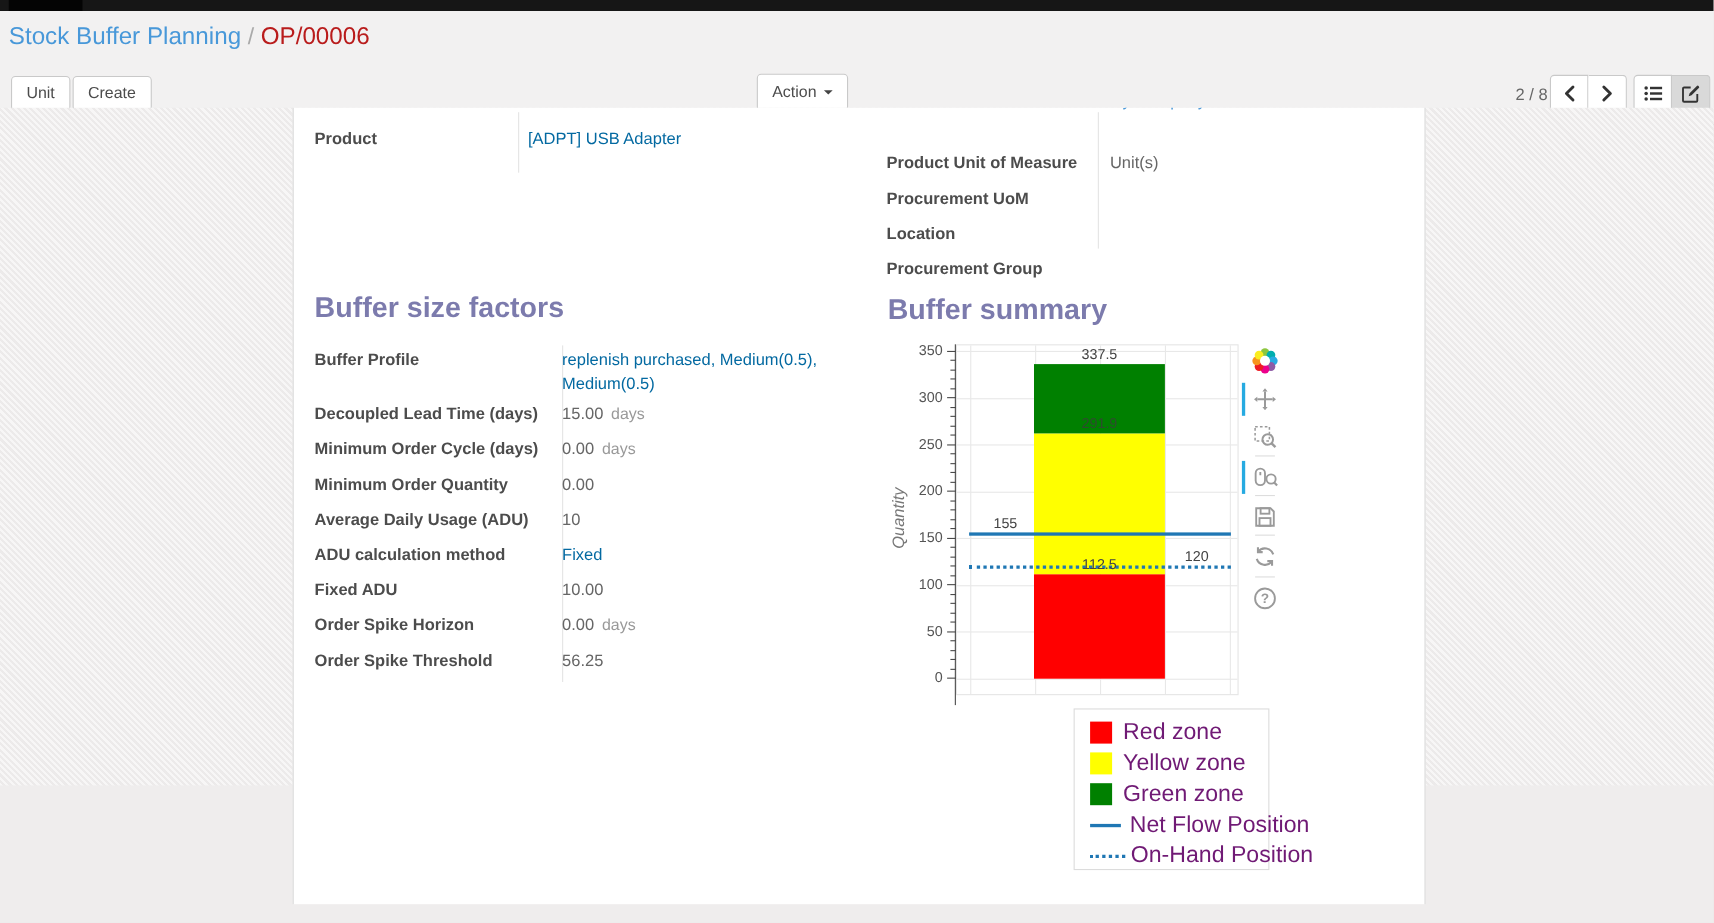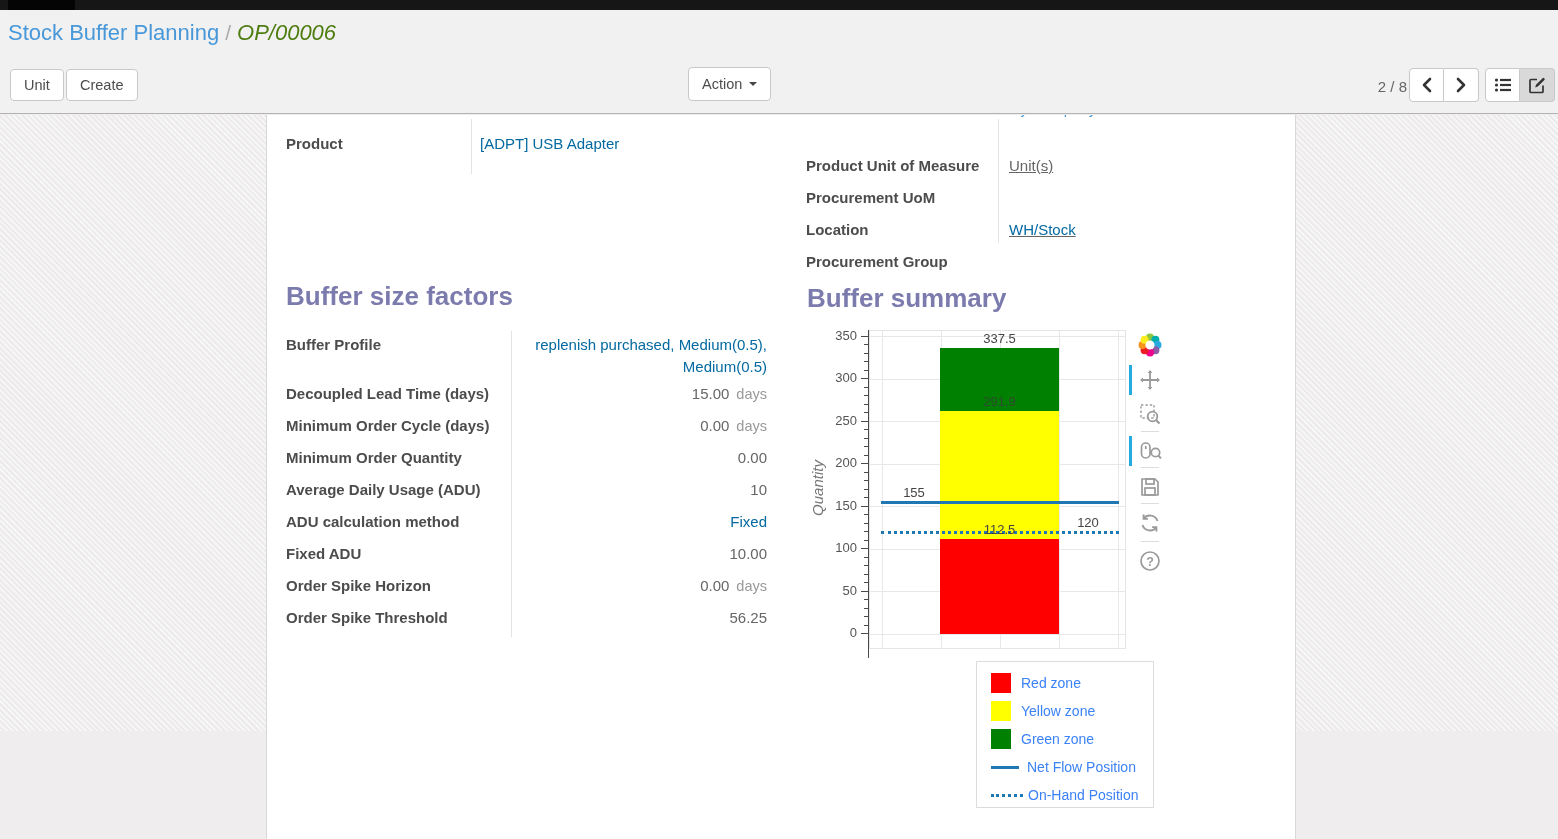--- a/index.html
+++ b/index.html
@@ -11,21 +11,21 @@
   }
   
   #topbar { position:absolute; left:0; top:0; width:100%; height:10px; background:#161616; }
   #topbar .tab-sliver { position:absolute; left:8px; top:0; width:67px; height:10px; background:#040404; }
   
   #header { position:absolute; left:0; top:10px; width:100%; height:104px;
             background:#f2f1f1; border-bottom:1px solid #b3b3b3; }
   #breadcrumb { position:absolute; left:8px; top:10px; font-size:22px; color:#555; }
   #breadcrumb .bc-link { color:#4898d9; text-decoration:none; cursor:pointer; }
   #breadcrumb .bc-sep { color:#aaa; padding:0 6px; font-size:21px; }
-  #breadcrumb .bc-current { color:#4d7c0f;font-style:italic; }
+  #breadcrumb .bc-current { color:#b91c1c; }
   .btn {
     display:inline-flex; align-items:center; justify-content:center;
     height:32px; padding:0 13px; background:#fff; border:1px solid #c9c9c9;
     border-radius:4px; font-size:14.5px; color:#4c4c4c; cursor:pointer;
     font-family:"Liberation Sans", sans-serif;
   }
   #btn-edit { position:absolute; left:10px; top:59px; }
   #btn-create { position:absolute; left:66px; top:59px; }
   #btn-action { position:absolute; left:688px; top:57px; height:34px; }
   #btn-action .caret { display:inline-block; margin-left:7px; width:0; height:0;
@@ -36,21 +36,21 @@
   #pager-buttons { left:1409px; top:58px; }
   #view-switcher { left:1485px; top:58px; }
   .btn-group .gbtn {
     width:35px; height:34px; background:#fff; border:1px solid #c9c9c9;
     display:flex; align-items:center; justify-content:center; cursor:pointer;
   }
   .btn-group .gbtn:first-child { border-radius:4px 0 0 4px; }
   .btn-group .gbtn:last-child { border-radius:0 4px 4px 0; border-left:none; }
   .btn-group .gbtn.active { background:#d9d9d9; }
   
-  #content { position:absolute; left:0; top:115px; width:100%; height:616px;
+  #content { position:absolute; left:0; top:98px; width:100%; height:616px;
     background:#efeded;
     background-image:repeating-linear-gradient(45deg, rgba(255,255,255,.5) 0 2px, rgba(0,0,0,0.012) 2px 4px);
   }
   #sheet { position:absolute; left:266px; top:0; width:1030px; height:724px;
     background:#fff; border-left:1px solid #d8d8d8; border-right:1px solid #d8d8d8;
     overflow:hidden; }
   .sep-line { position:absolute; width:1px; background:#e4e4e4; }
   #clipped-company { position:absolute; left:741px; top:-16px; font-size:15px;
     line-height:20px; color:#4898d9; }
   
@@ -58,25 +58,25 @@
   .frow { display:flex; align-items:flex-start; min-height:32px; padding-top:4px; }
   .flabel { font-weight:bold; color:#4c4c4c; font-size:15px; line-height:22px; flex:none; }
   .fvalue { font-size:15px; line-height:22px; color:#666; }
   .fvalue .o-link { color:#0369a1; cursor:pointer; }
   .fvalue .unit { color:#999; margin-left:7px; font-size:14.5px; }
   #g1l { left:19px; top:14px; width:500px; }
   #g1l .flabel { width:185px; }
   #g1l .fvalue { padding-left:9px; }
   #g1r { left:539px; top:16px; width:480px;margin-top:20px; }
   #g1r .flabel { width:192px; }
-  #g1r .fvalue { padding-left:11px; width:280px;text-decoration:underline; }
+  #g1r .fvalue { padding-left:11px; width:280px; }
   #g1r .frow { height:32px; }
   #g2 { left:19px; top:214px; width:486px; }
   #g2 .flabel { width:225px; }
-  #g2 .fvalue { padding-left:0; width:256px;text-align:right; }
+  #g2 .fvalue { padding-left:0; width:256px; }
   #g2 .frow { padding-top:5px; }
   .section-title { position:absolute; font-size:26px; font-weight:bold; color:#7c7bad; }
   #title-bsf { left:19px; top:166px; }
   #title-bsum { left:540px; top:168px; }
   
   #plot { position:absolute; left:602px; top:215px; width:257px; height:319px;
     border:1px solid #e5e5e5; background:#fff; }
   .gridline-h { position:absolute; left:0; width:100%; height:1px; background:#e8e8e8; }
   .gridline-v { position:absolute; top:0; height:100%; width:1px; background:#e8e8e8; }
   .zone { position:absolute; }
@@ -89,21 +89,21 @@
     transform:rotate(-90deg); text-align:center; font-size:15px; font-style:italic; color:#777; }
   
   #legend { position:absolute; left:709px; top:546px; width:178px; height:147px;
     background:#fff; border:1px solid #dcdcdc; }
   .legend-row { display:flex; align-items:center; height:28px; padding-left:14px; margin-top:0; }
   .legend-row:first-child { margin-top:7px; }
   .legend-swatch { flex:none; margin-right:10px; }
   .legend-swatch.rect { width:20px; height:20px; }
   .legend-swatch.line { width:28px; height:3px; margin-right:8px; }
   .legend-swatch.dotted { width:32px; height:0; border-top:3px dotted; margin-right:5px; }
-  .legend-text { font-size:14px; color:#3b82f6; white-space:nowrap; }
+  .legend-text { font-size:21px; color:#701a75; white-space:nowrap; }
   
   .tool-btn { position:absolute; width:28px; height:28px; display:flex; align-items:center;
     justify-content:center; cursor:pointer; background:transparent; border:none; }
   .tool-divider { position:absolute; width:18px; height:1px; background:#ddd; left:874px; }
   .active-bar { position:absolute; left:862px; width:3px; height:30px; background:#26aae1; }
 </style>
 </head>
 <body>
 
 <div id="app">
@@ -172,21 +172,20 @@
           <div class="frow">
             <div class="flabel">Product Unit of Measure</div>
             <div class="fvalue"><span>Unit(s)</span></div>
           </div>
           <div class="frow">
             <div class="flabel">Procurement UoM</div>
             <div class="fvalue"><span></span></div>
           </div>
           <div class="frow">
             <div class="flabel">Location</div>
-            <div class="fvalue"><span class="o-link">WH/Stock</span></div>
           </div>
           <div class="frow">
             <div class="flabel">Procurement Group</div>
             <div class="fvalue"><span></span></div>
           </div>
         </div>
 
       <div class="section-title" id="title-bsf">Buffer size factors</div>
       <div class="fgroup" id="g2">
           <div class="frow">

